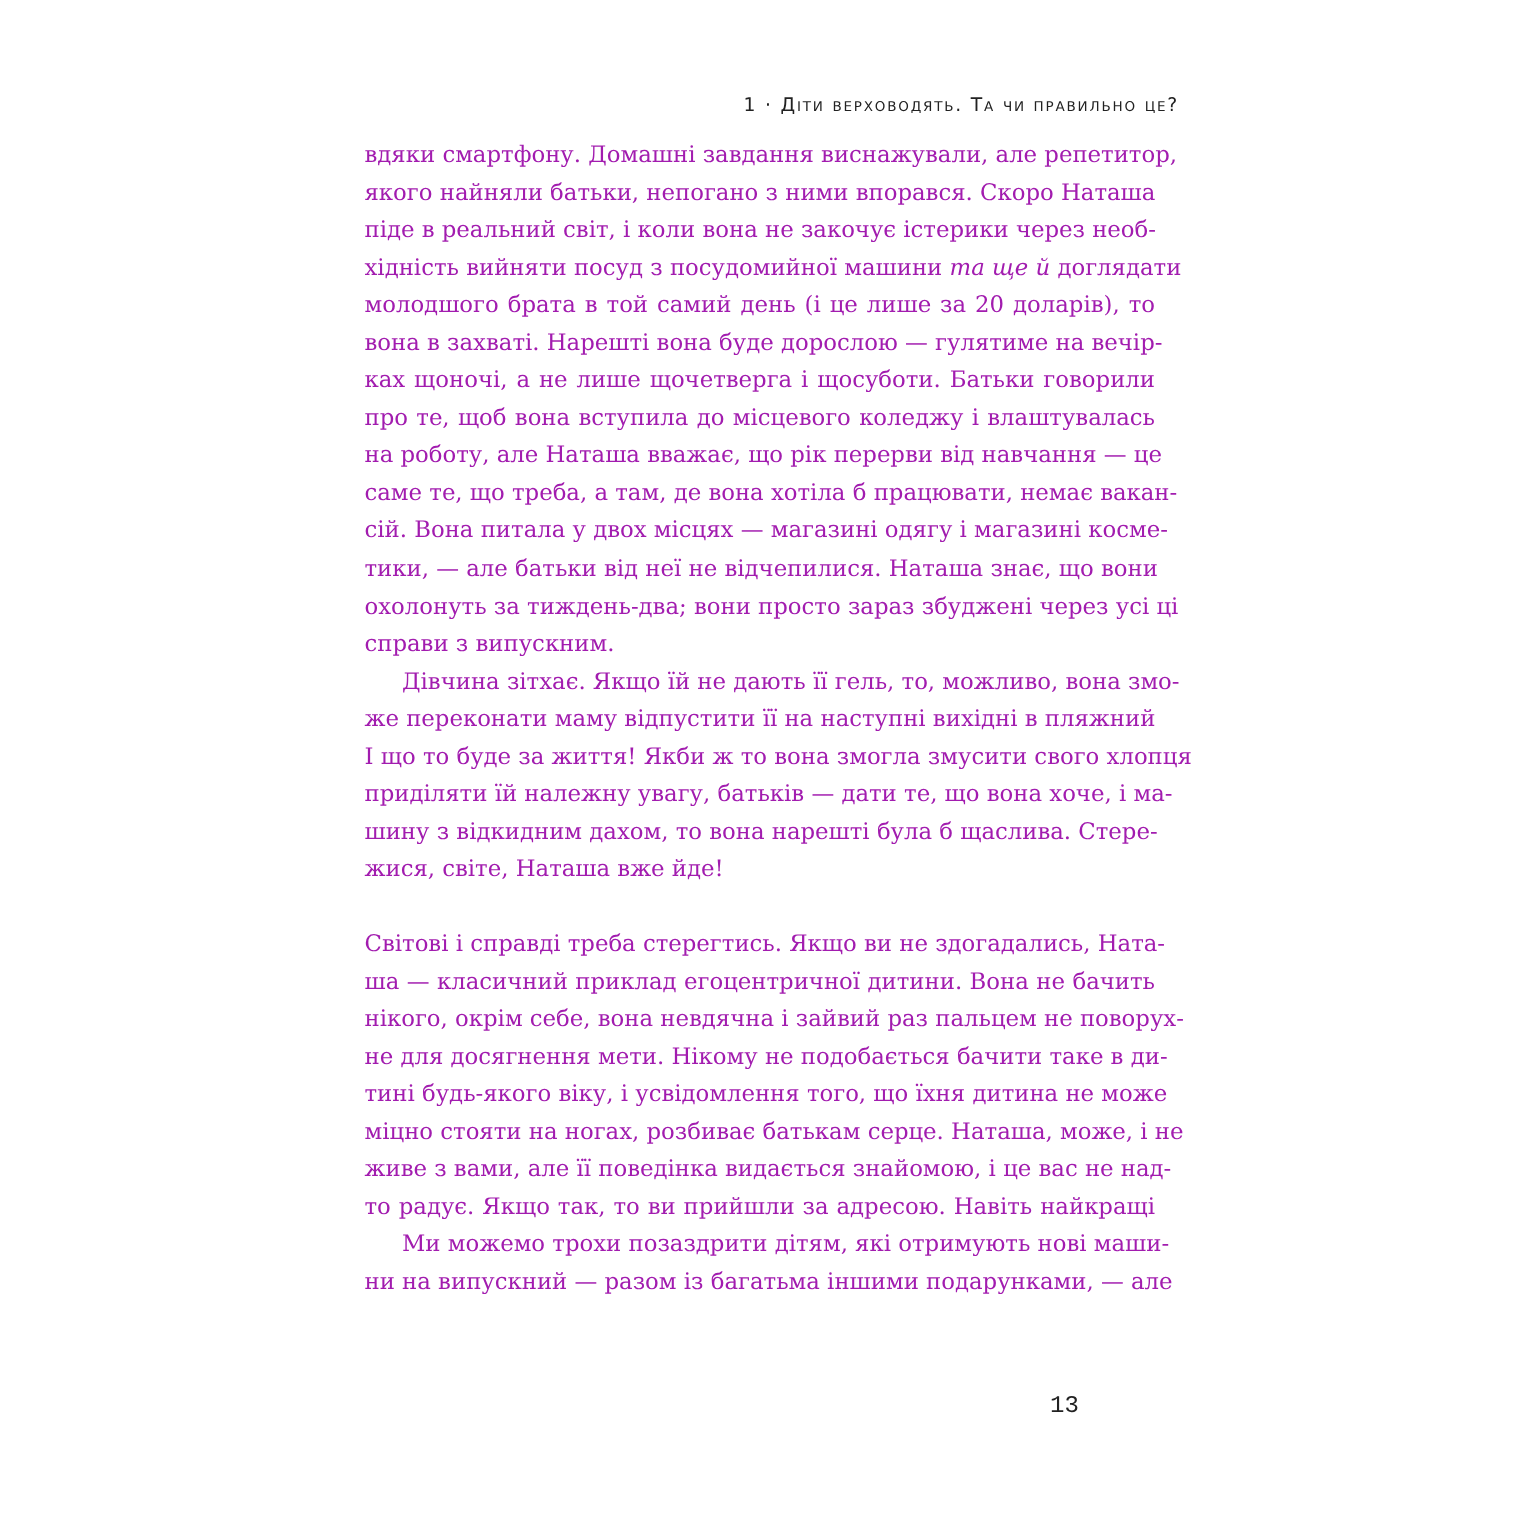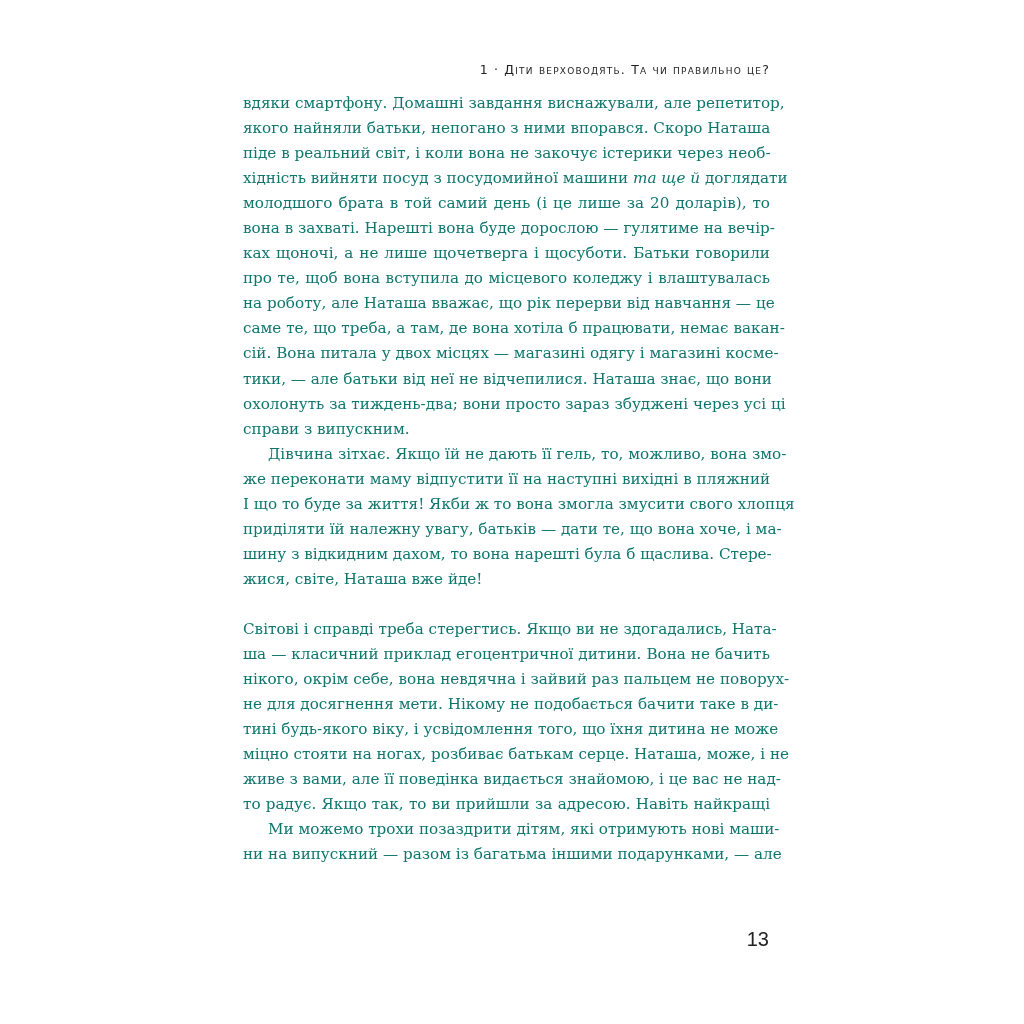--- a/index.html
+++ b/index.html
@@ -10,39 +10,39 @@
     body {
       width: 1024px;
       height: 1024px;
       position: relative;
       overflow: hidden;
       color: #1f1f1f;
     }
     .running-head {
       position: absolute;
       top: 62px;
-      left: 430px;
+      left: 446px;
       width: 340px;
       text-align: right;
       font-family: "DejaVu Sans", sans-serif;
       font-size: 12.5px;
       letter-spacing: 1.2px;
       font-variant: small-caps;
       color: #222;
       white-space: nowrap;
     }
     .text-block {
       position: absolute;
       left: 243px;
       top: 91px;
       width: 527px;
       font-family: "DejaVu Serif", serif;
       font-size: 15.2px;
       line-height: 25.05px;
-      color: #0f766e;
+      color: #a21caf;
     }
     .line {
       display: block;
       white-space: nowrap;
       text-align: justify;
       text-align-last: justify;
       height: 25.05px;
       overflow: visible;
     }
     .line.last {
@@ -53,23 +53,22 @@
     }
     .gap {
       height: 25px;
       display: block;
     }
     .page-number {
       position: absolute;
       top: 928px;
       left: 700px;
       width: 69px;
-      text-align: right;
-      font-family: Liberation Sans, sans-serif;
-      font-size: 20px;
+      font-family: Liberation Mono, monospace;
+      font-size: 16px;
       color: #222;
     }
     i { font-style: italic; }
   </style>
 </head>
 <body>
 
 <div class="running-head">1 · Діти верховодять. Та чи правильно це?</div>
 
 <div class="text-block">

